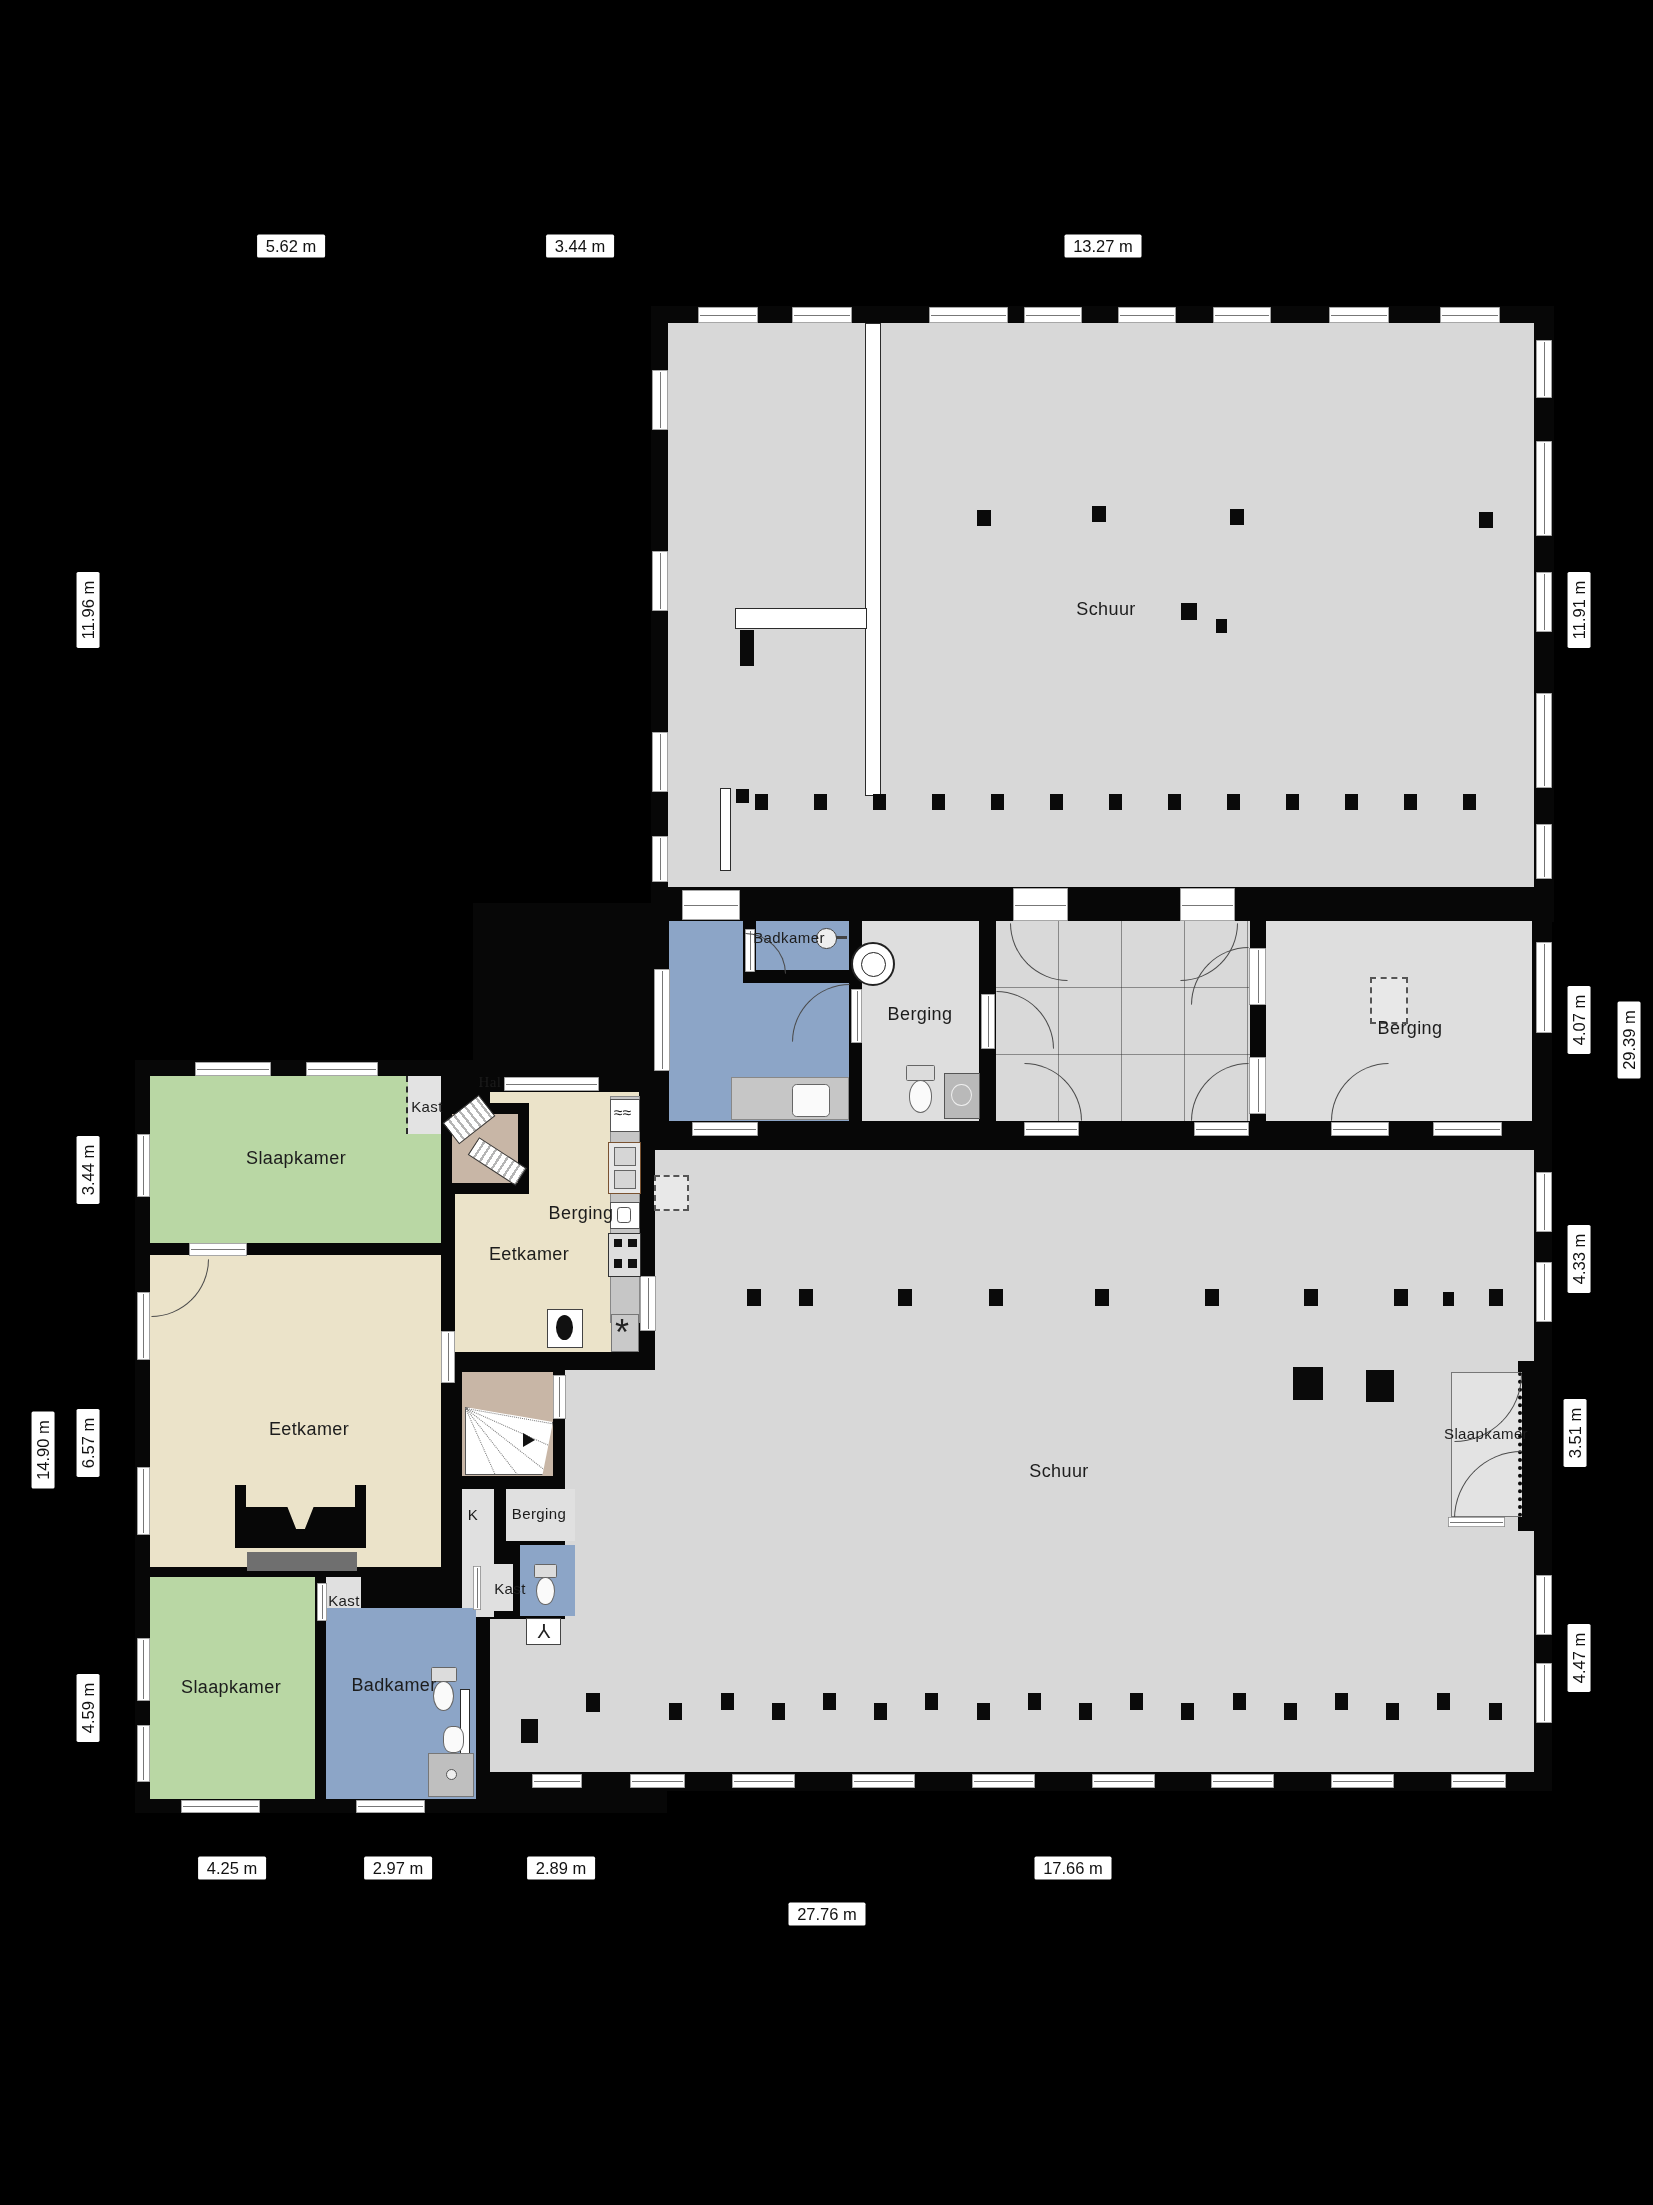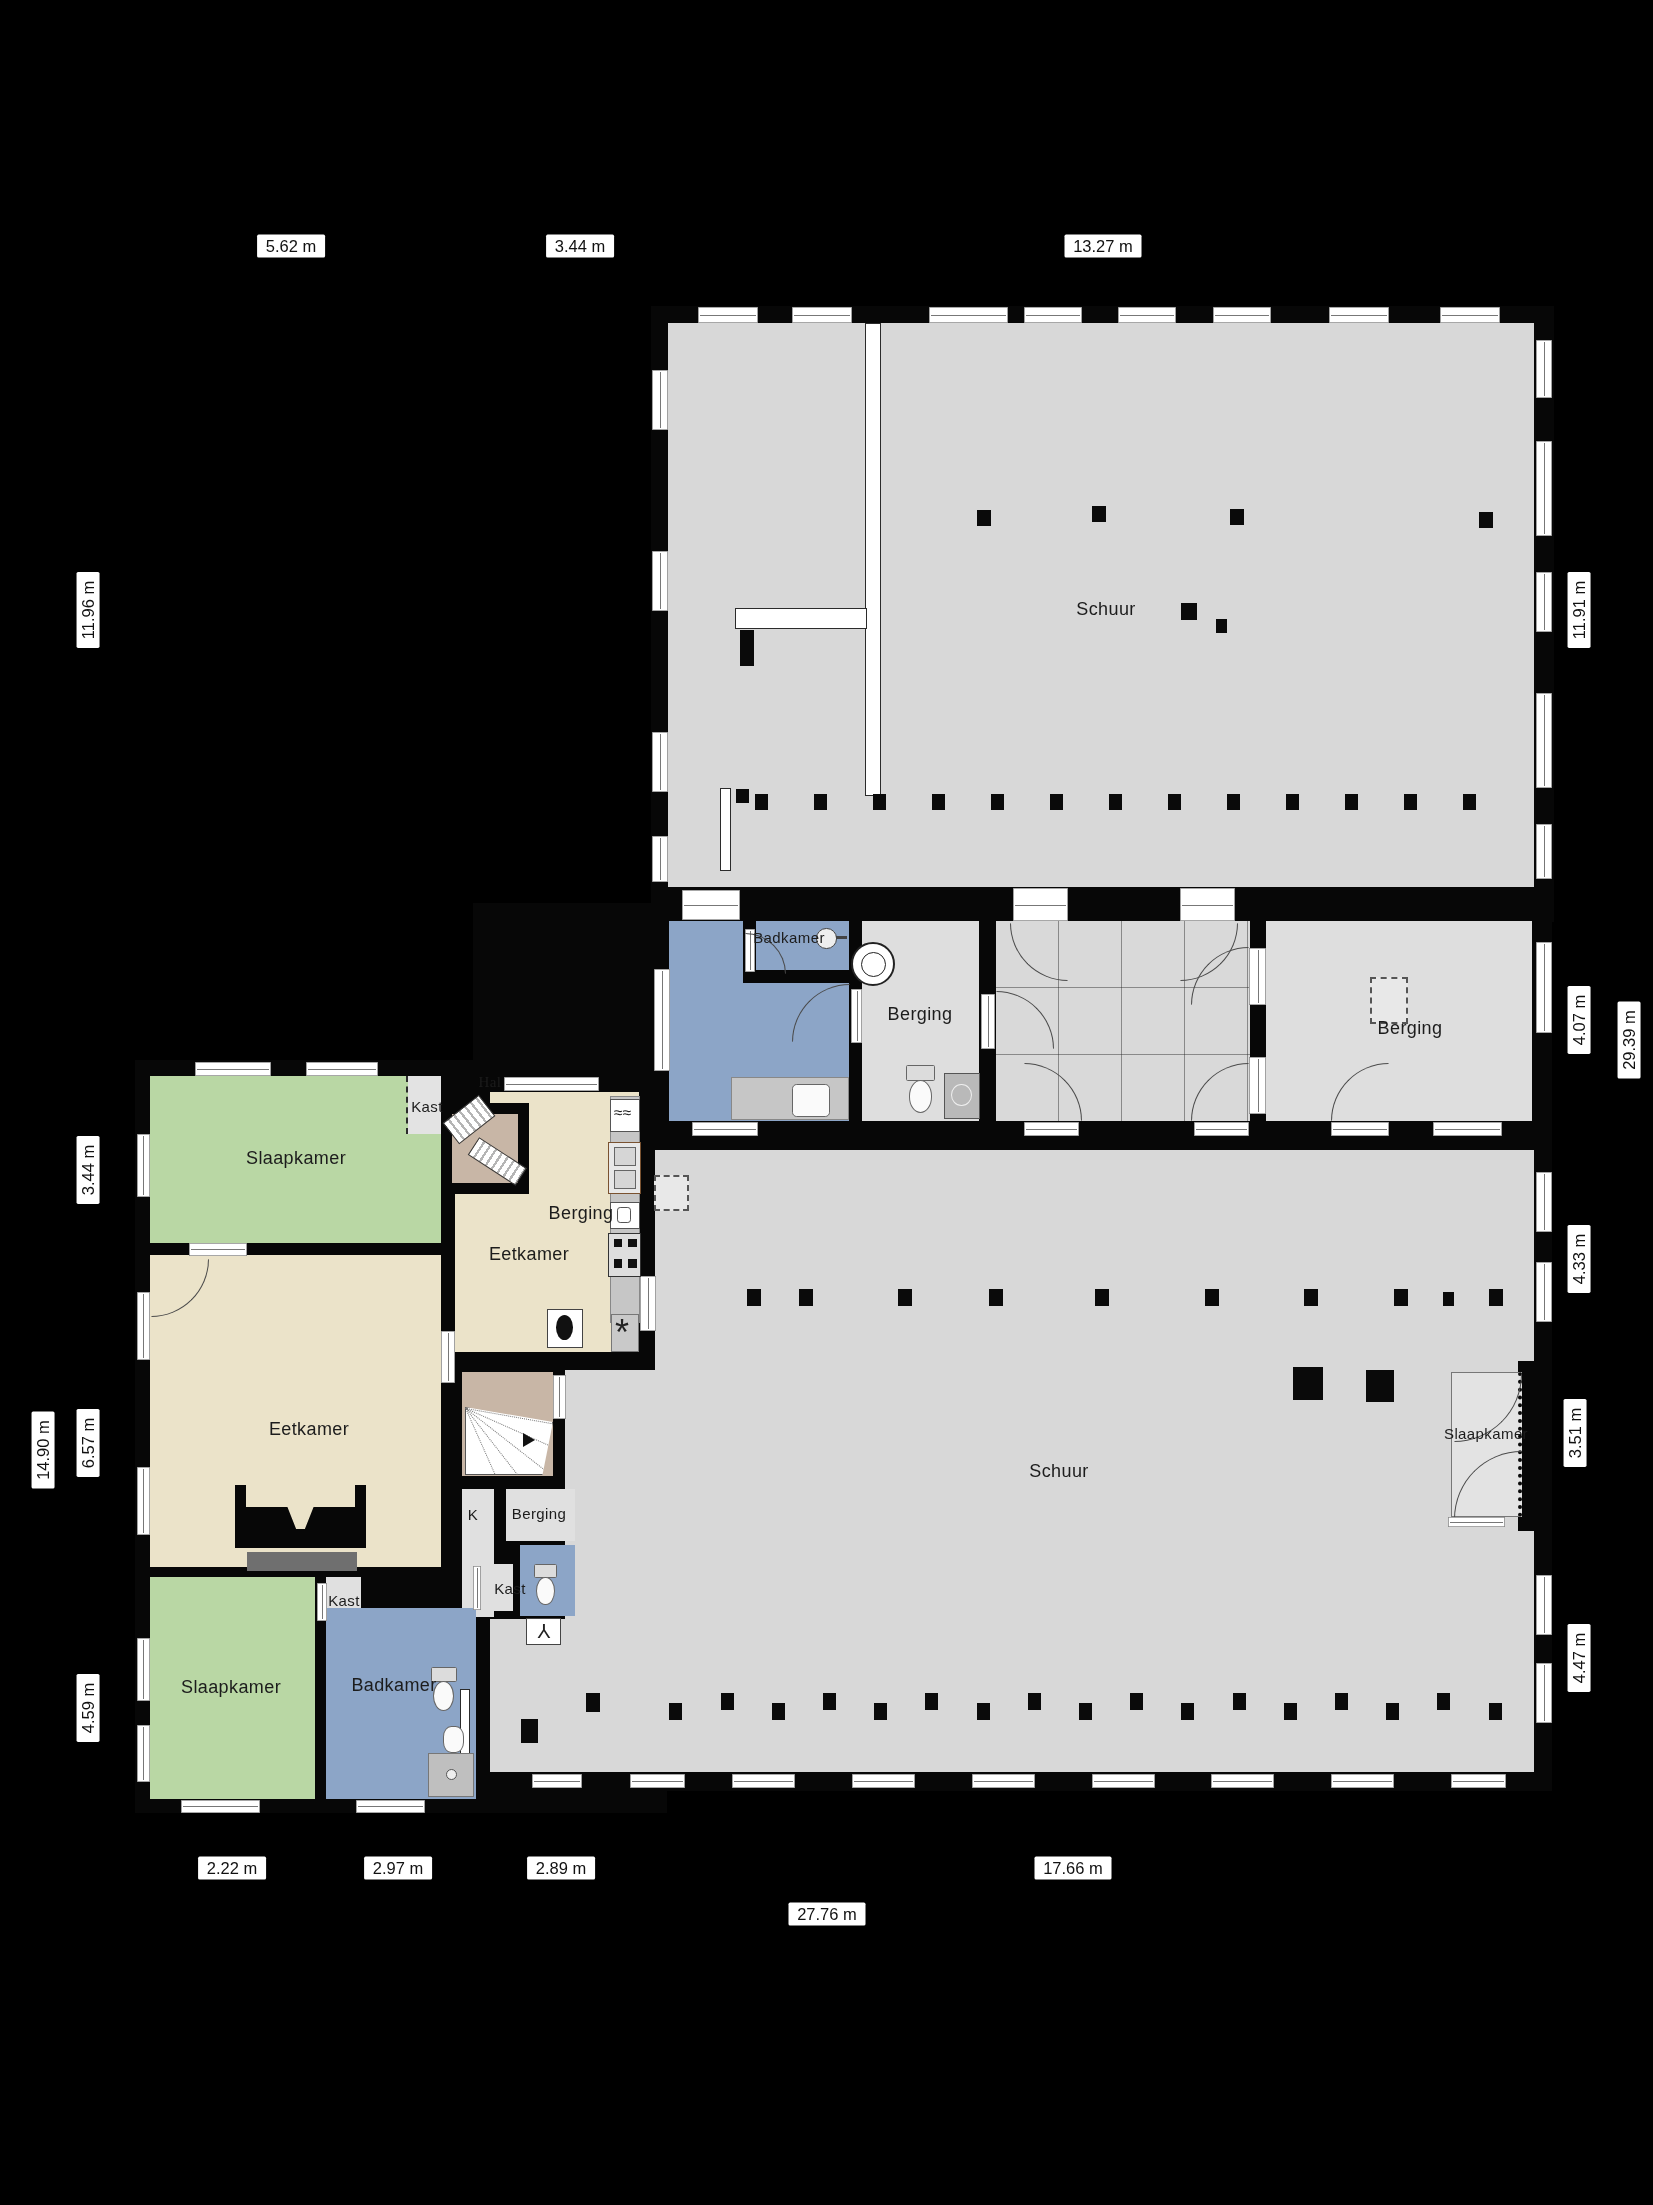--- a/index.html
+++ b/index.html
@@ -280,19 +280,19 @@
     <div class="dim rot" style="left: 88px; top: 1170px;">3.44 m</div>
     <div class="dim rot" style="left: 88px; top: 1443px;">6.57 m</div>
     <div class="dim rot" style="left: 43px; top: 1450px;">14.90 m</div>
     <div class="dim rot" style="left: 88px; top: 1708px;">4.59 m</div>
     <div class="dim rot" style="left: 1579px; top: 610px;">11.91 m</div>
     <div class="dim rot" style="left: 1579px; top: 1020px;">4.07 m</div>
     <div class="dim rot" style="left: 1629px; top: 1040px;">29.39 m</div>
     <div class="dim rot" style="left: 1579px; top: 1259px;">4.33 m</div>
     <div class="dim rot" style="left: 1575px; top: 1433px;">3.51 m</div>
     <div class="dim rot" style="left: 1579px; top: 1658px;">4.47 m</div>
-    <div class="dim" style="left: 232px; top: 1868px;">2.22 m</div>
+    <div class="dim" style="left: 232px; top: 1868px;">4.25 m</div>
     <div class="dim" style="left: 398px; top: 1868px;">2.97 m</div>
     <div class="dim" style="left: 561px; top: 1868px;">2.89 m</div>
     <div class="dim" style="left: 1073px; top: 1868px;">17.66 m</div>
     <div class="dim" style="left: 827px; top: 1914px;">27.76 m</div>
   </div>
 
 
 </body></html>

